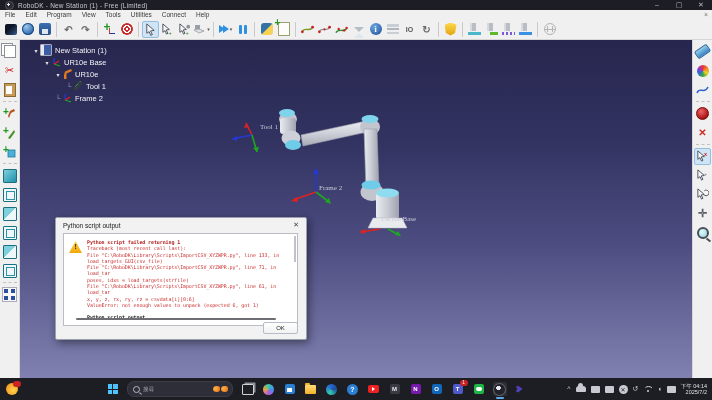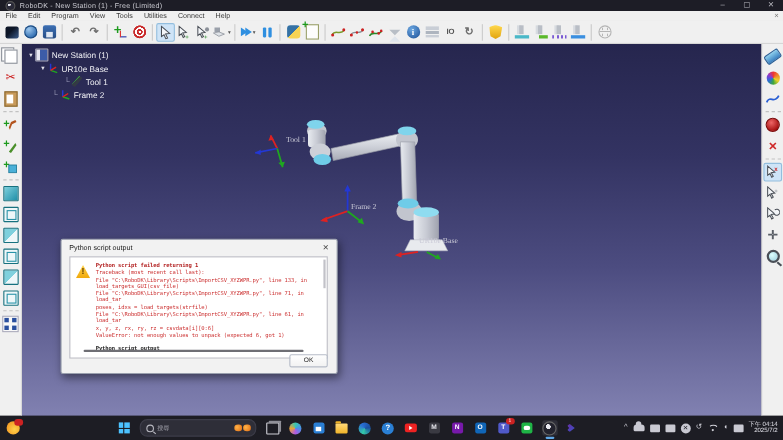--- a/index.html
+++ b/index.html
@@ -81,21 +81,21 @@
   .reccirc{width:11px;height:11px;border-radius:50%;background:radial-gradient(circle at 38% 32%,#e66,#a50f0f 75%);border:1px solid #7a0a0a}
   .redx{color:#cf2a2a;font-weight:bold;font-size:10px}
   .panarrows{font-size:11px;color:#5a5f67;font-weight:bold}
   .magn{width:8px;height:8px;border:2px solid #4a4f57;border-radius:50%;position:relative;background:radial-gradient(circle at 35% 35%,#dff,#9cd)}
   .magn:after{content:"";position:absolute;right:-4px;bottom:-4px;width:5px;height:2px;background:#4a4f57;transform:rotate(40deg)}
 
   
   #viewport{left:20px;top:40px;width:672px;height:338px;background:linear-gradient(#26264e 0%,#333362 30%,#4c4c80 60%,#8181b1 100%)}
 
   
-  #tree{left:24px;top:44px;width:170px;color:#f2f2f6;font-size:7.5px}
+  #tree{left:32px;top:44px;width:170px;color:#f2f2f6;font-size:7.5px}
   .trow{display:flex;align-items:center;height:12px}
   .texp{width:8px;color:#e2e2ea;font-size:6px;text-align:center}
   .tic{width:10px;height:10px;margin-right:3px;position:relative;flex:none}
   .tbranch{color:#9a9ab8;font-size:7px;width:8px;text-align:center}
   .ic-station{background:linear-gradient(90deg,#e8e8f2 0 30%,#3c5ca8 30%);border:1px solid #aab;border-radius:1px}
   .ic-robot{background:#e07a1f;clip-path:polygon(20% 100%,45% 100%,45% 45%,100% 20%,90% 0,30% 25%,20% 60%)}
   .ic-tool{background:linear-gradient(135deg,#3aa33a 0 40%,#333a44 40%);clip-path:polygon(0 80%,70% 0,100% 20%,30% 100%)}
 
   svg.axs{width:10px;height:10px}
 
@@ -490,20 +490,25 @@
     <span class="texp">▾</span>
     <span class="tic">
       <svg class="axs" viewBox="0 0 10 10">
           <line x1="3" y1="7" x2="3" y2="1" stroke="#2338d4" stroke-width="1.3"></line>
           <line x1="3" y1="7" x2="9" y2="9" stroke="#1fa81f" stroke-width="1.3"></line>
           <line x1="3" y1="7" x2="8" y2="4" stroke="#d22" stroke-width="1.3"></line>
         </svg>
     </span>
     <span>UR10e Base</span>
   </div>
+  <div class="trow" style="padding-left:22px">
+    <span class="texp">▾</span>
+    <span class="tic ic-robot"></span>
+    <span>UR10e</span>
+  </div>
   <div class="trow" style="padding-left:33px">
     <span class="tbranch">└</span>
     <span class="tic ic-tool"></span>
     <span>Tool 1</span>
   </div>
   <div class="trow" style="padding-left:22px">
     <span class="tbranch">└</span>
     <span class="tic">
       <svg class="axs" viewBox="0 0 10 10">
           <line x1="3" y1="7" x2="3" y2="1" stroke="#2338d4" stroke-width="1.3"></line>

